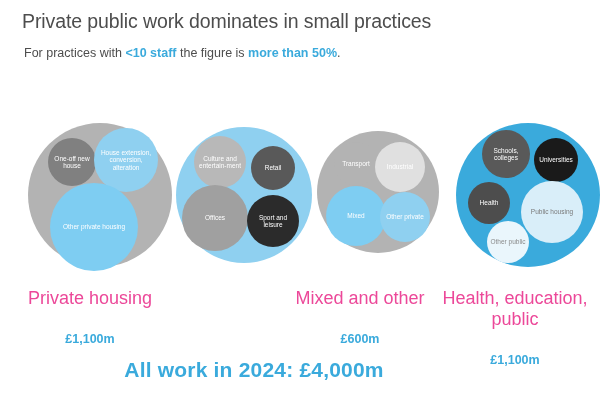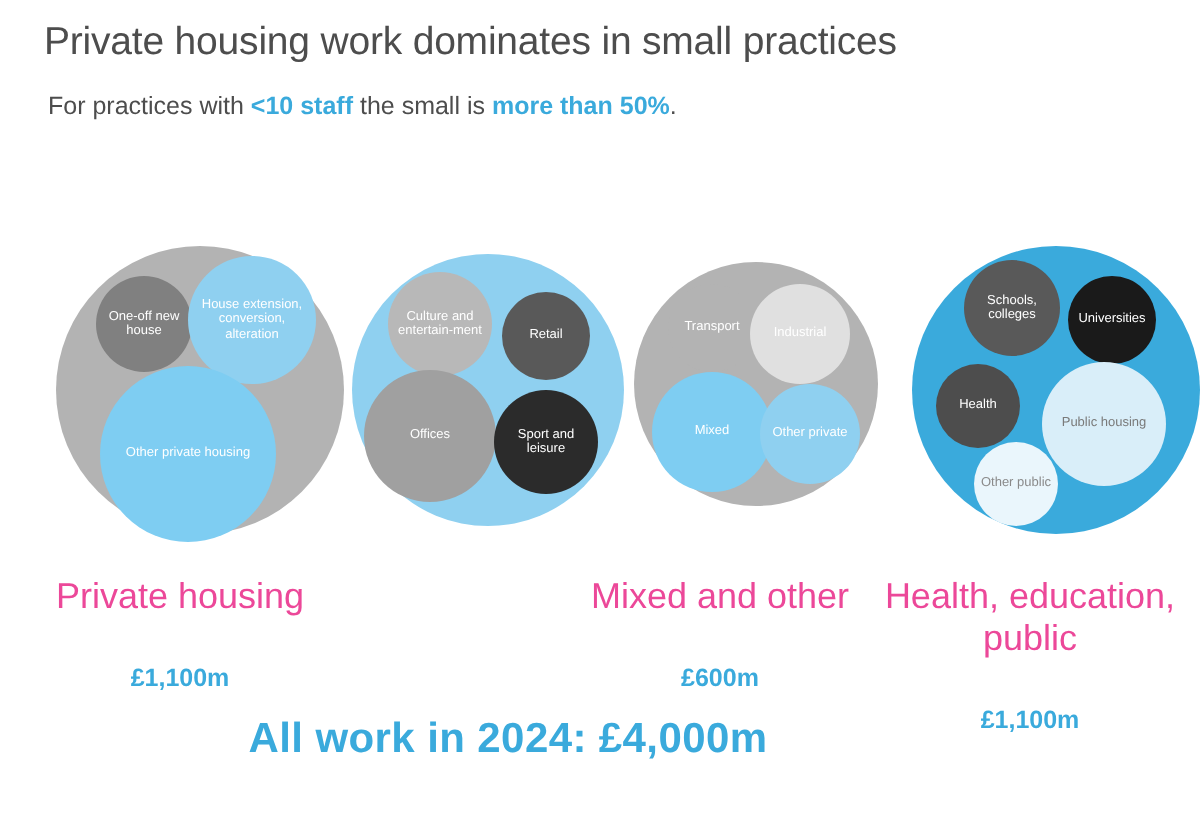--- a/index.html
+++ b/index.html
@@ -94,25 +94,25 @@
     text-align: center;
     font-size: 21px;
     font-weight: bold;
     color: #3aaadc;
     letter-spacing: 0.2px;
   }
 </style>
 </head>
 <body>
 
-<div class="title">Private housing work dominates in small practices</div>
+<div class="title">Private public work dominates in small practices</div>
 
 <div class="subtitle">
   <div>
-    <span>For practices with </span><span class="hl">&lt;10 staff</span><span> the small is </span><span class="hl">more than 50%</span><span>.</span>
+    <span>For practices with </span><span class="hl">&lt;10 staff</span><span> the figure is </span><span class="hl">more than 50%</span><span>.</span>
   </div>
 </div>
 
 <div class="chart-area">
     <div class="group" style="left: 10px;">
       <div class="bubble" style="left: 18px; top: 13px; width: 144px; height: 144px; background: rgb(179, 179, 179);"></div>
       <div class="bubble" style="left: 38px; top: 28px; width: 48px; height: 48px; background: rgb(128, 128, 128); color: rgb(255, 255, 255); font-size: 6.5px;">
         <span>One-off new house</span>
       </div>
       <div class="bubble" style="left: 84px; top: 18px; width: 64px; height: 64px; background: rgb(143, 208, 240); color: rgb(255, 255, 255); font-size: 6.5px;">

